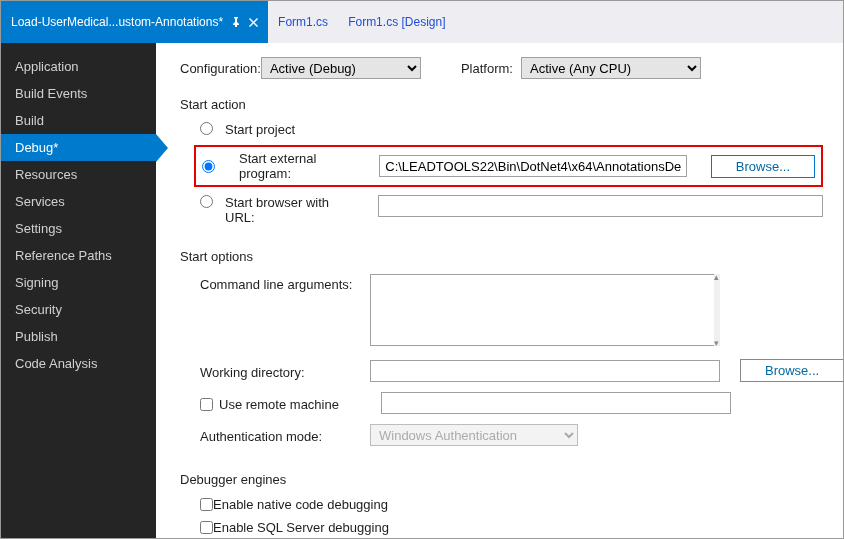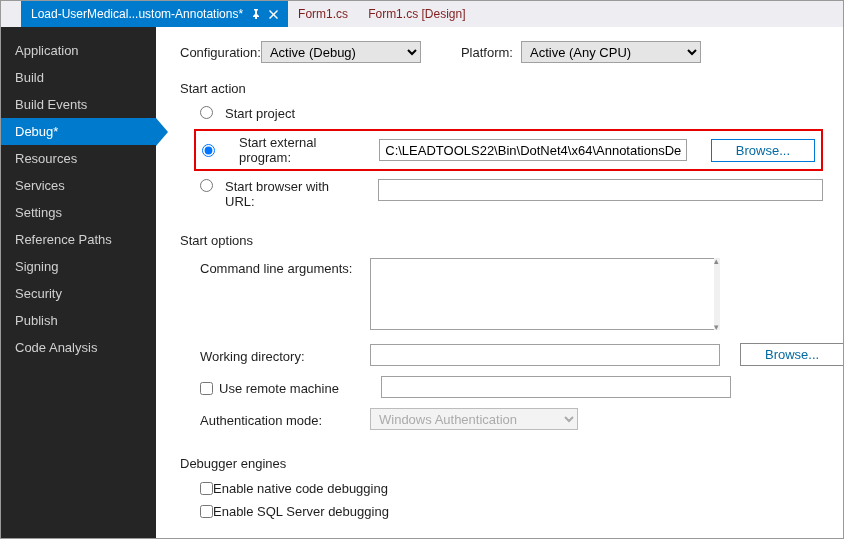--- a/index.html
+++ b/index.html
@@ -1,19 +1,19 @@
 <!DOCTYPE html>
 <html><head>
   <meta charset="utf-8">
   <style>
     * { box-sizing: border-box; margin: 0; padding: 0; font-family: 'Segoe UI', Tahoma, sans-serif; }
     body { background: #ffffff; width: 844px; height: 539px; overflow: hidden; font-size: 13px; color: #1e1e1e; }
     .container { display: flex; flex-direction: column; height: 100%; border: 1px solid #999; }
-    .tabs { display: flex; background: #eeeef2; height: 26px; align-items: stretch; padding-left: 20px; }
-    .tab { display: flex; align-items: center; padding: 0 10px; font-size: 12px; color: #7f1d1d; cursor: pointer; position: relative; }
+    .tabs { display: flex; background: #eeeef2; height: 42px; align-items: stretch; }
+    .tab { display: flex; align-items: center; padding: 0 10px; font-size: 12px; color: #1d4ed8; cursor: pointer; position: relative; }
     .tab.active { background: #007acc; color: #fff; }
     .tab.active .pin, .tab.active .close { color: #fff; }
     .pin, .close { margin-left: 8px; font-size: 11px; cursor: pointer; }
     .pin svg, .close svg { display: block; }
     .main { display: flex; flex: 1; overflow: hidden; }
     .sidebar { width: 155px; background: #252526; color: #d0d0d0; padding-top: 10px; }
     .side-item { padding: 6px 14px; font-size: 13px; cursor: pointer; position: relative; }
     .side-item.active { background: #007acc; color: #fff; }
     .side-item.active::after {
       content: ''; position: absolute; right: -12px; top: 0; width: 0; height: 0;
@@ -73,22 +73,22 @@
       <span>Form1.cs</span>
     </div>
     <div class="tab">
       <span>Form1.cs [Design]</span>
     </div>
   </div>
 
   <div class="main">
     <div class="sidebar">
       <div class="side-item"><span>Application</span></div>
+      <div class="side-item"><span>Build Events</span></div>
       <div class="side-item"><span>Build</span></div>
-      <div class="side-item"><span>Build Events</span></div>
       <div class="side-item active"><span>Debug*</span></div>
       <div class="side-item"><span>Resources</span></div>
       <div class="side-item"><span>Services</span></div>
       <div class="side-item"><span>Settings</span></div>
       <div class="side-item"><span>Reference Paths</span></div>
       <div class="side-item"><span>Signing</span></div>
       <div class="side-item"><span>Security</span></div>
       <div class="side-item"><span>Publish</span></div>
       <div class="side-item"><span>Code Analysis</span></div>
     </div>

